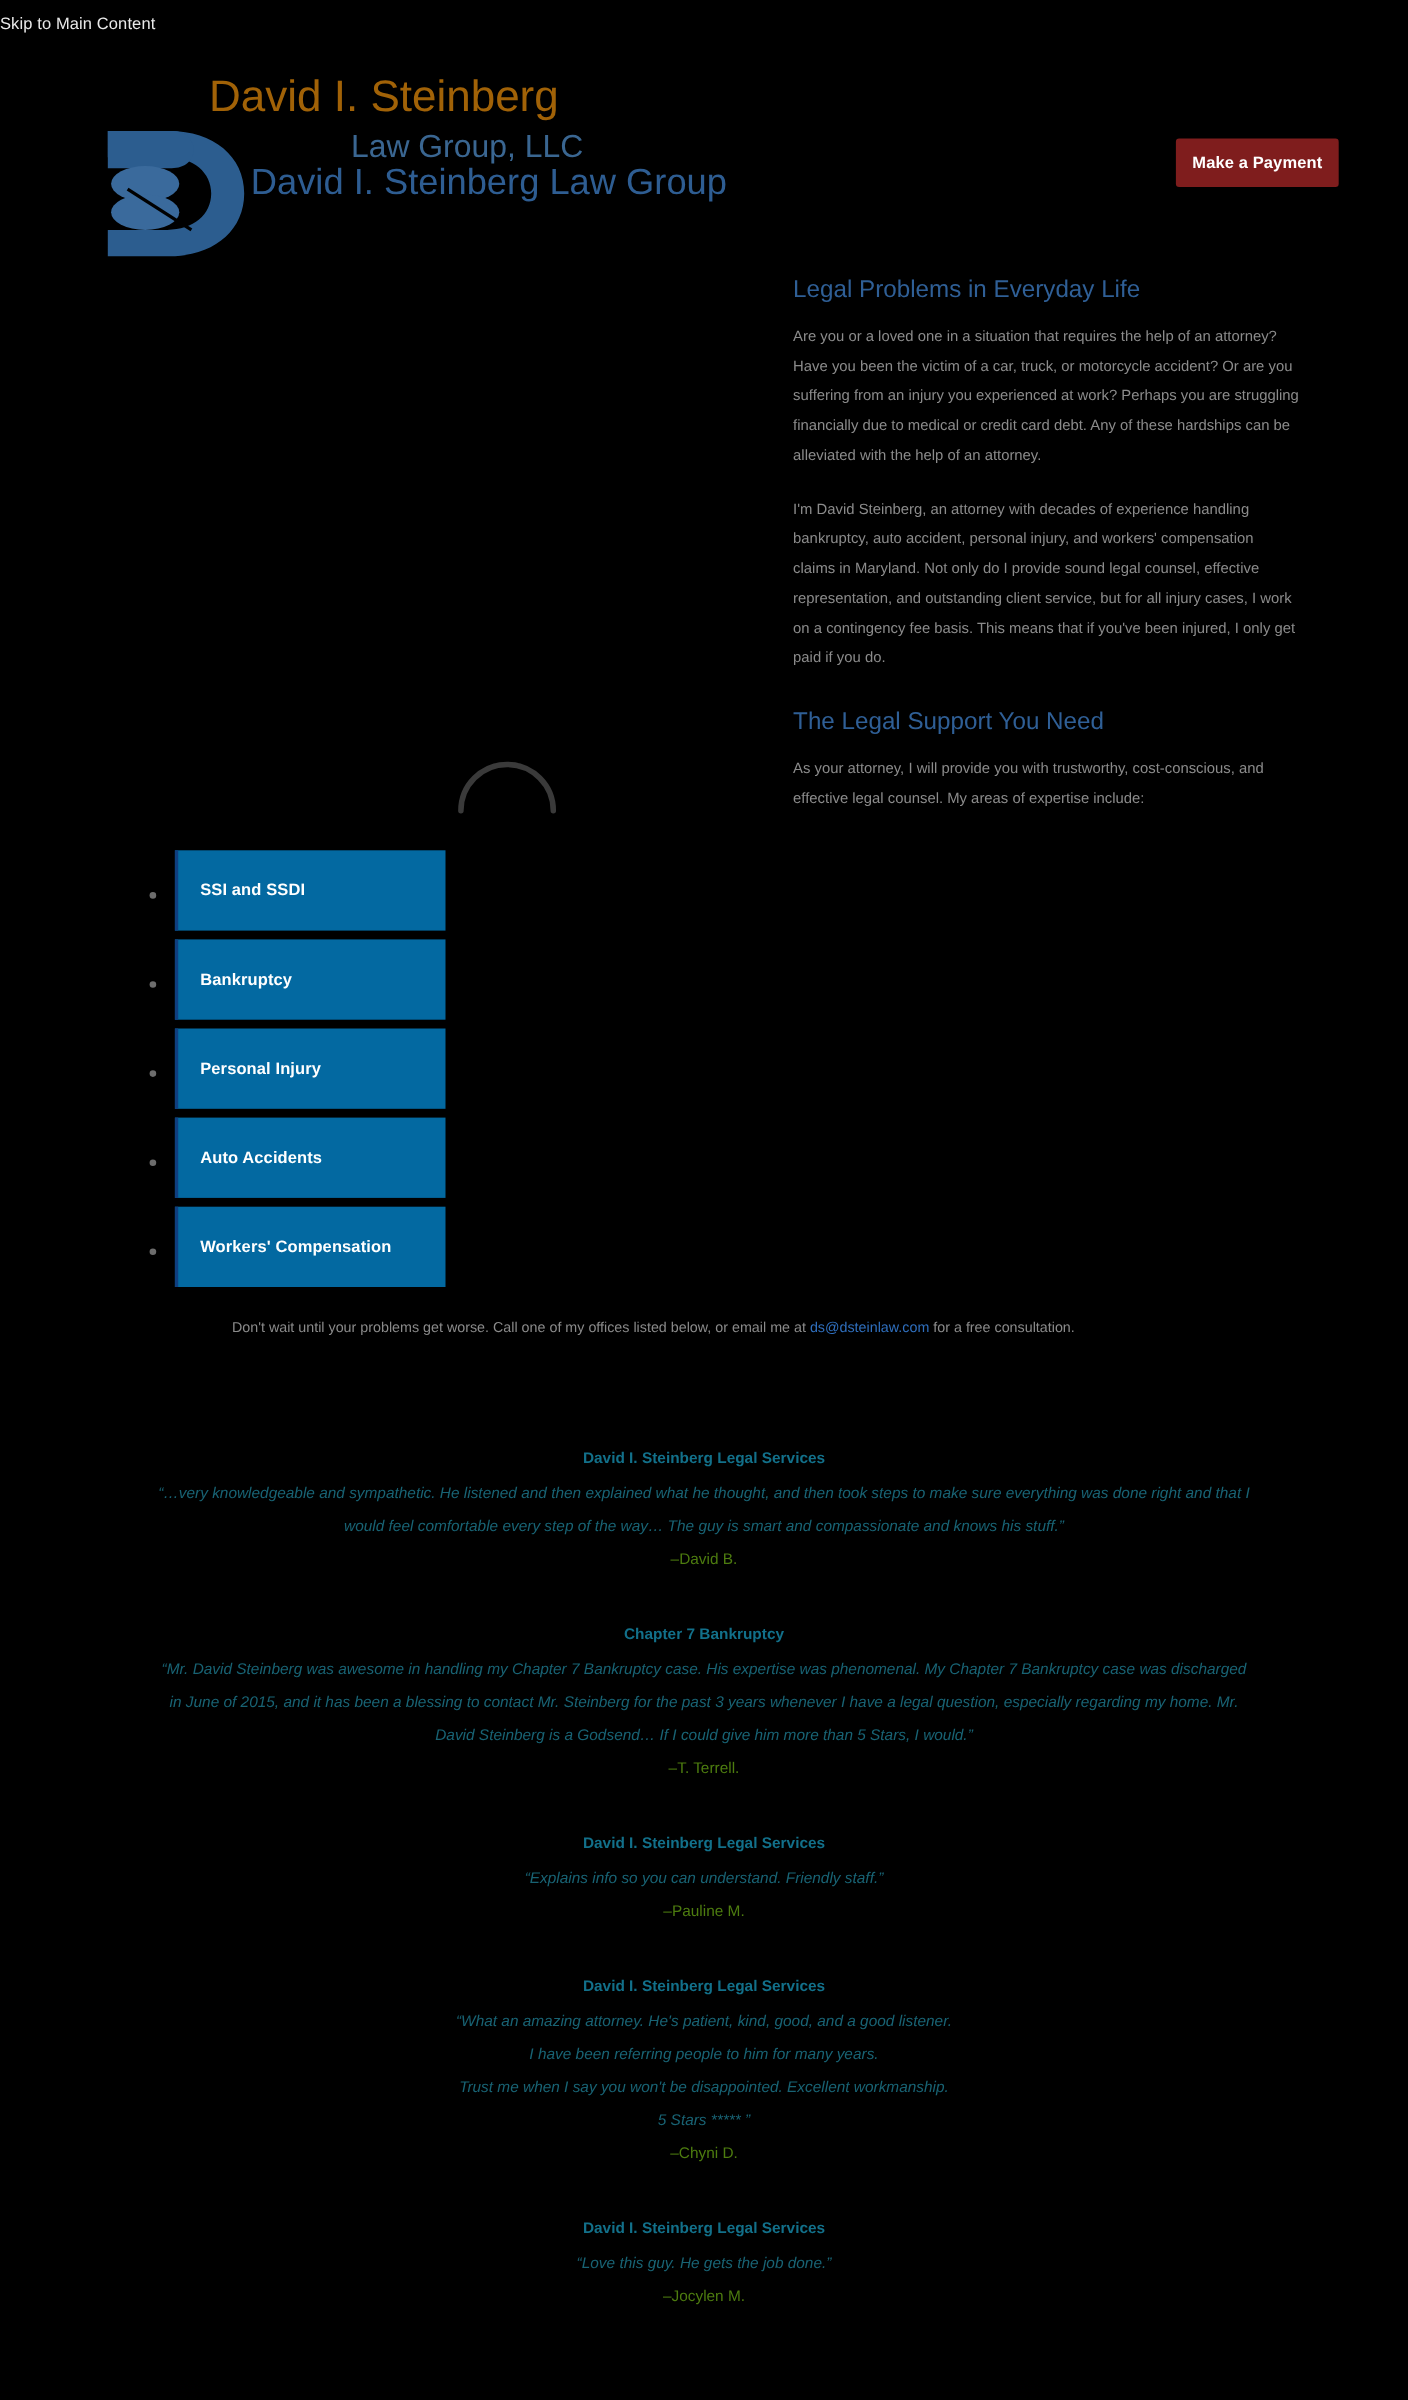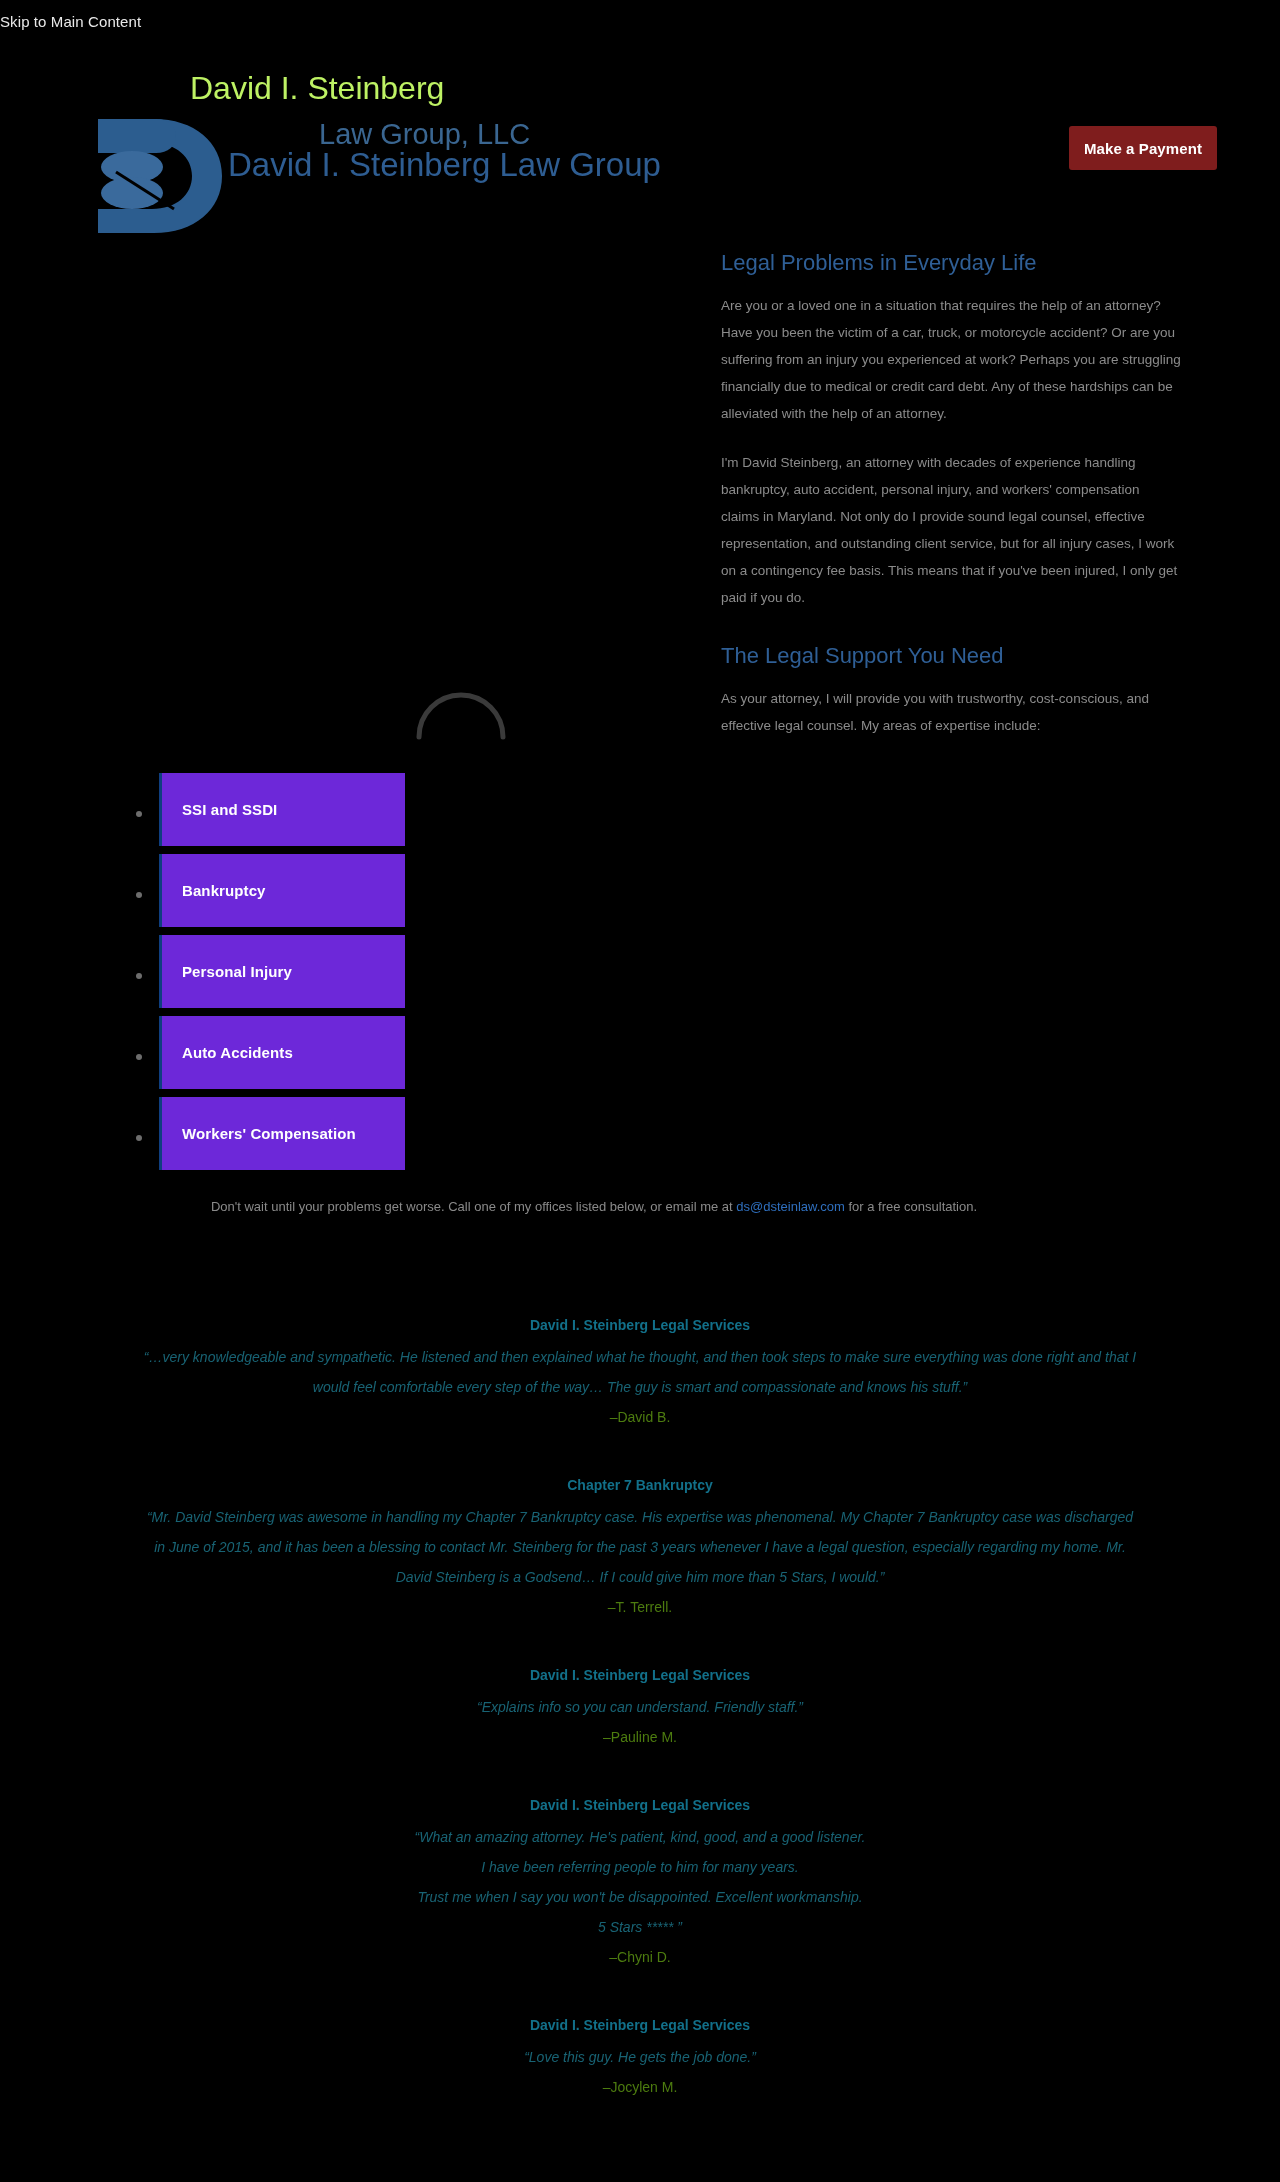--- a/index.html
+++ b/index.html
@@ -49,23 +49,23 @@
     position: absolute;
     left: 0px;
     top: 62px;
     width: 132px;
     height: 118px;
   }
   .brand-line1 {
     position: absolute;
     left: 96px;
     top: 10px;
-    font-size: 32px;
+    font-size: 40px;
     line-height: 46px;
-    color: #bef264;
+    color: #a16207;
     white-space: nowrap;
     font-weight: 400;
   }
   .brand-line2 {
     position: absolute;
     left: 225px;
     top: 62px;
     font-size: 29px;
     line-height: 34px;
     color: #3a6691;
@@ -157,21 +157,21 @@
     height: 6px;
     border-radius: 50%;
     background: #6d6d6d;
   }
   .practice-link {
     position: absolute;
     left: 65px;
     top: 0;
     width: 246px;
     height: 73px;
-    background: #6d28d9;
+    background: #0369a1;
     border-left: 3px solid #0f3f80;
     display: flex;
     align-items: center;
     text-decoration: none;
     box-sizing: border-box;
   }
   .practice-label {
     color: #ffffff;
     font-size: 15px;
     font-weight: 700;

